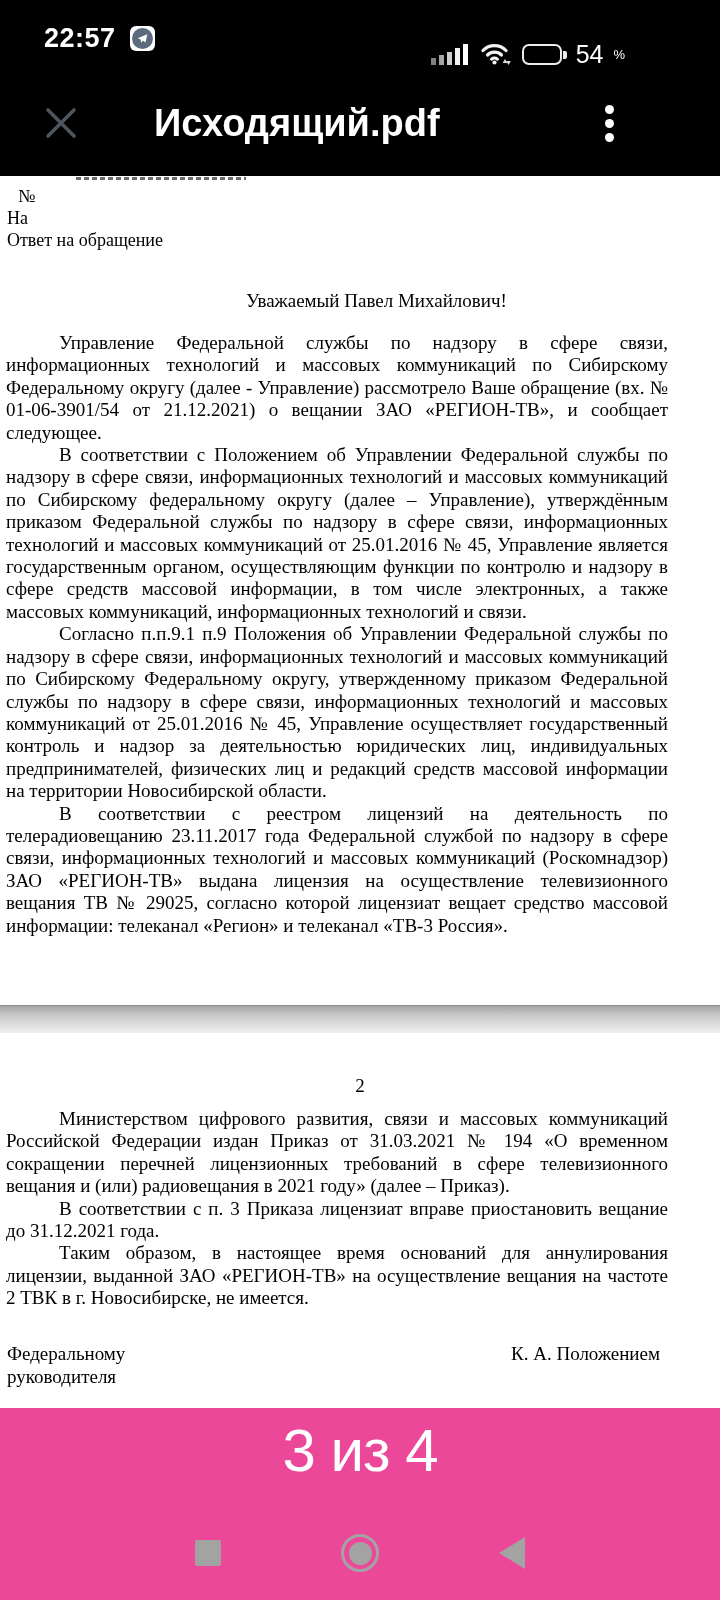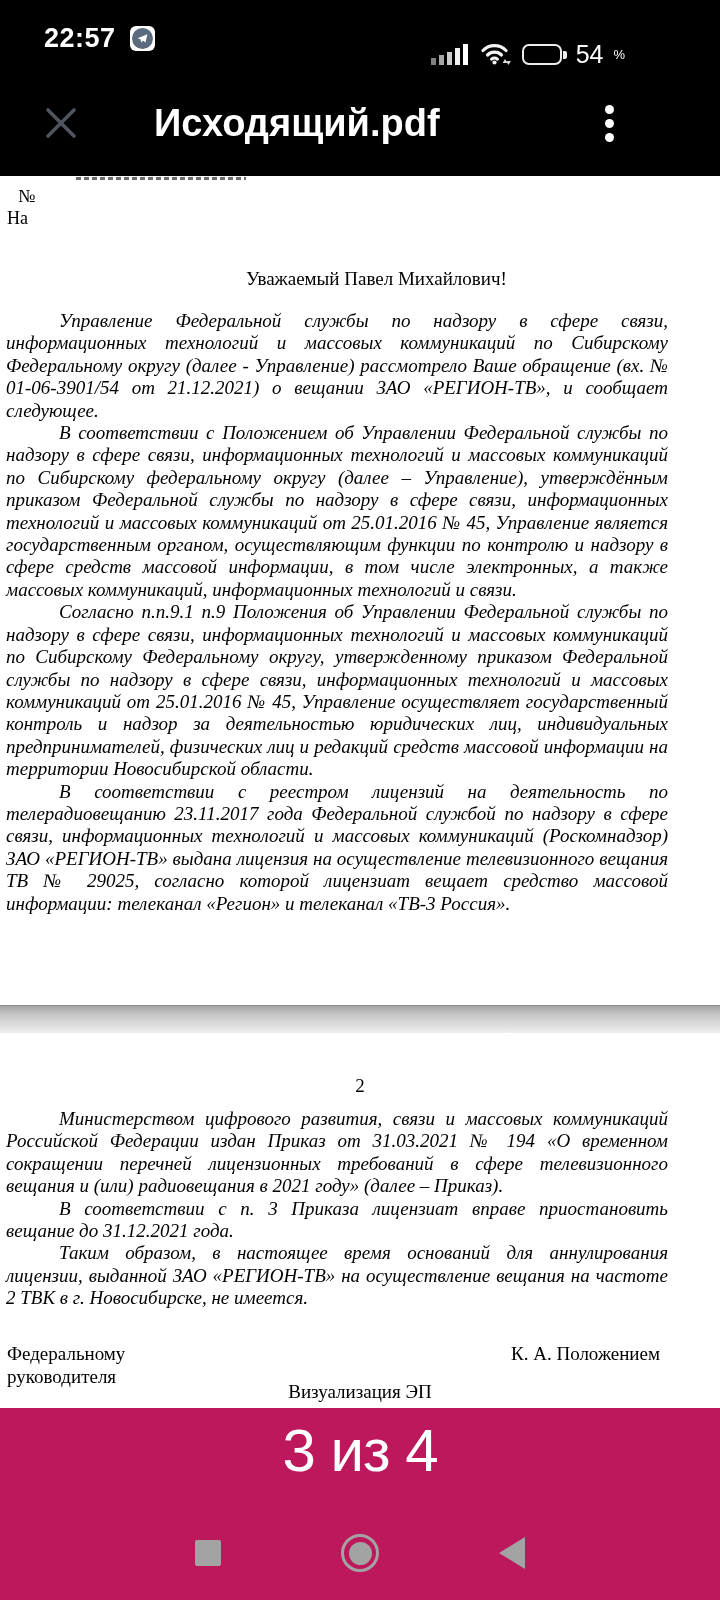--- a/index.html
+++ b/index.html
@@ -35,32 +35,32 @@
   .page-sep{height:28px;background:linear-gradient(180deg,#a6a6a6 0%,#c9c9c9 35%,#efefef 100%);
             border-top:1px solid #8f8f8f;box-sizing:border-box;}
   .page2{height:375px;}
 
   .letterhead-frag{position:absolute;top:1px;left:76px;width:170px;height:3px;opacity:.75;
       background:repeating-linear-gradient(90deg,#3a3a3a 0 5px,transparent 5px 8px);}
   .hdr-lines{padding:9px 0 0 7px;font-size:18px;line-height:22px;}
   .line-no{margin-left:11px;}
   .salutation{text-align:center;margin-top:39px;font-size:19px;padding-left:33px;}
   .body-text{margin:20px 0 0 0;padding:0 52px 0 6px;font-size:19px;line-height:22.4px;
-             text-align:justify;text-indent:53px;font-style:italic;}
+             text-align:justify;text-indent:53px;}
   .body-text p{margin:0;padding:0;}
 
   .pg2-num{padding-top:42px;text-align:center;font-size:19px;line-height:22px;}
   .pg2-body{margin-top:11px;}
   .sig-row{display:flex;justify-content:space-between;align-items:flex-start;
            padding:0 60px 0 7px;margin-top:32px;font-size:19px;line-height:23px;}
   .sig-pos{width:170px;}
   .ep-caption{text-align:center;font-size:19px;margin-top:-7px;}
 
   
-  .bottom-overlay{position:absolute;top:1408px;left:0;width:720px;height:192px;background:#be185d;}
+  .bottom-overlay{position:absolute;top:1408px;left:0;width:720px;height:192px;background:#ec4899;}
   .page-indicator{margin-top:8px;text-align:center;font-size:60px;color:#fff;letter-spacing:-1px;}
   .nav-bar{position:absolute;top:126px;left:0;width:720px;display:flex;align-items:center;justify-content:center;gap:120px;}
   .nav-square{width:26px;height:26px;background:#a3a3a3;border-radius:2px;cursor:pointer;}
   .nav-circle{width:38px;height:38px;border-radius:50%;border:3px solid #a3a3a3;box-sizing:border-box;
               display:flex;align-items:center;justify-content:center;cursor:pointer;}
   .nav-circle i{display:block;width:23px;height:23px;border-radius:50%;background:#a3a3a3;}
   .nav-triangle{width:0;height:0;border-top:16px solid transparent;border-bottom:16px solid transparent;
                 border-right:26px solid #a3a3a3;cursor:pointer;}
 </style>
 </head>
@@ -116,20 +116,21 @@
       </span>
   </div>
 
   <div class="doc-area">
 
     <div class="page page1">
       <div class="letterhead-frag"></div>
       <div class="hdr-lines">
         <div class="line-no">№</div>
         <div>На</div>
+        <div>Ответ на обращение</div>
       </div>
       <div class="salutation">Уважаемый Павел Михайлович!</div>
       <div class="body-text">
         <p>Управление Федеральной службы по надзору в сфере связи, информационных технологий и массовых коммуникаций по Сибирскому Федеральному округу (далее - Управление) рассмотрело Ваше обращение (вх. № 01-06-3901/54 от 21.12.2021) о вещании ЗАО «РЕГИОН-ТВ», и сообщает следующее.</p>
         <p>В соответствии с Положением об Управлении Федеральной службы по надзору в сфере связи, информационных технологий и массовых коммуникаций по Сибирскому федеральному округу (далее – Управление), утверждённым приказом Федеральной службы по надзору в сфере связи, информационных технологий и массовых коммуникаций от 25.01.2016 № 45, Управление является государственным органом, осуществляющим функции по контролю и надзору в сфере средств массовой информации, в том числе электронных, а также массовых коммуникаций, информационных технологий и связи.</p>
         <p>Согласно п.п.9.1 п.9 Положения об Управлении Федеральной службы по надзору в сфере связи, информационных технологий и массовых коммуникаций по Сибирскому Федеральному округу, утвержденному приказом Федеральной службы по надзору в сфере связи, информационных технологий и массовых коммуникаций от 25.01.2016 № 45, Управление осуществляет государственный контроль и надзор за деятельностью юридических лиц, индивидуальных предпринимателей, физических лиц и редакций средств массовой информации на территории Новосибирской области.</p>
         <p>В соответствии с реестром лицензий на деятельность по телерадиовещанию 23.11.2017 года Федеральной службой по надзору в сфере связи, информационных технологий и массовых коммуникаций (Роскомнадзор) ЗАО «РЕГИОН-ТВ» выдана лицензия на осуществление телевизионного вещания ТВ № 29025, согласно которой лицензиат вещает средство массовой информации: телеканал «Регион» и телеканал «ТВ-3 Россия».</p>
       </div>
     </div>
 
@@ -139,21 +140,20 @@
       <div class="pg2-num">2</div>
       <div class="body-text pg2-body">
         <p>Министерством цифрового развития, связи и массовых коммуникаций Российской Федерации издан Приказ от 31.03.2021 № 194 «О временном сокращении перечней лицензионных требований в сфере телевизионного вещания и (или) радиовещания в 2021 году» (далее – Приказ).</p>
         <p>В соответствии с п. 3 Приказа лицензиат вправе приостановить вещание до 31.12.2021 года.</p>
         <p>Таким образом, в настоящее время оснований для аннулирования лицензии, выданной ЗАО «РЕГИОН-ТВ» на осуществление вещания на частоте 2 ТВК в г. Новосибирске, не имеется.</p>
       </div>
       <div class="sig-row">
         <span class="sig-pos">Федеральному руководителя</span>
         <span>К. А. Положением</span>
       </div>
-      <div class="ep-caption">Визуализация ЭП</div>
     </div>
   </div>
 
   <div class="bottom-overlay">
     <div class="page-indicator">3 из 4</div>
     <div class="nav-bar">
       <span class="nav-square"></span>
       <span class="nav-circle">
           <i></i>
         </span>

